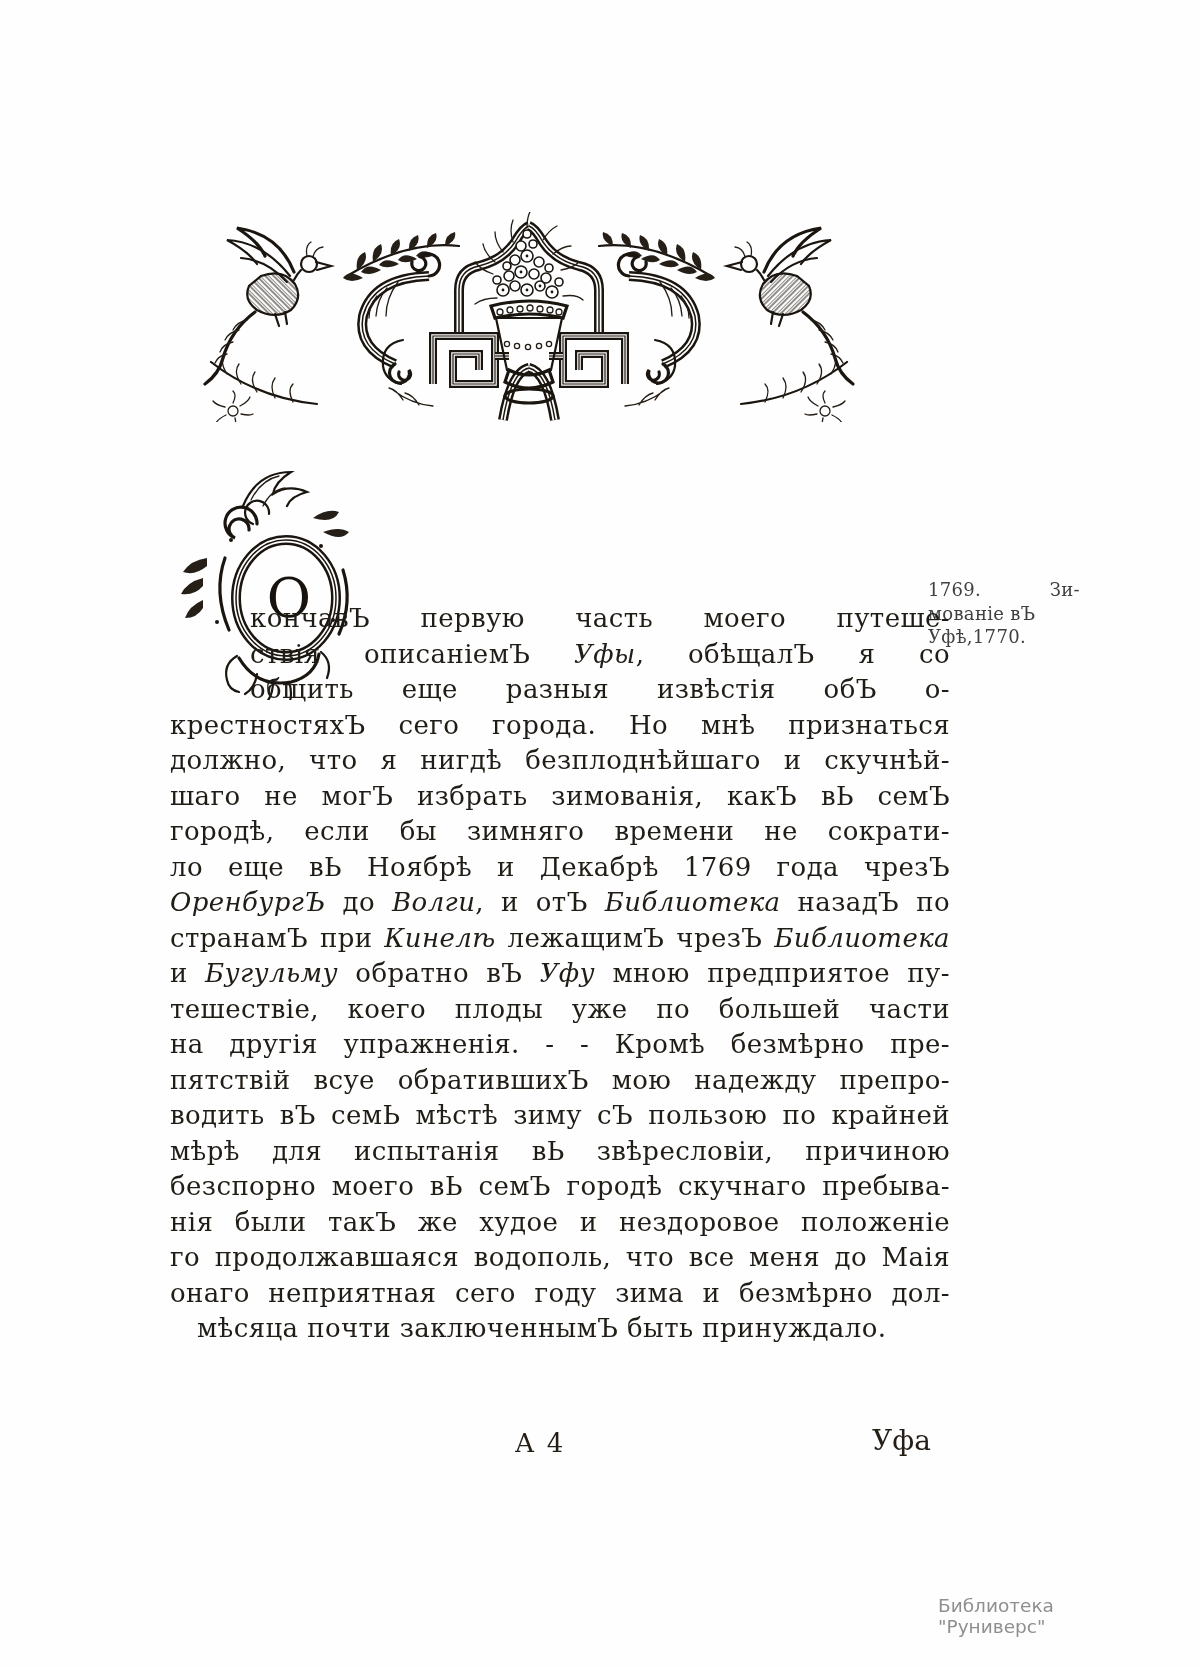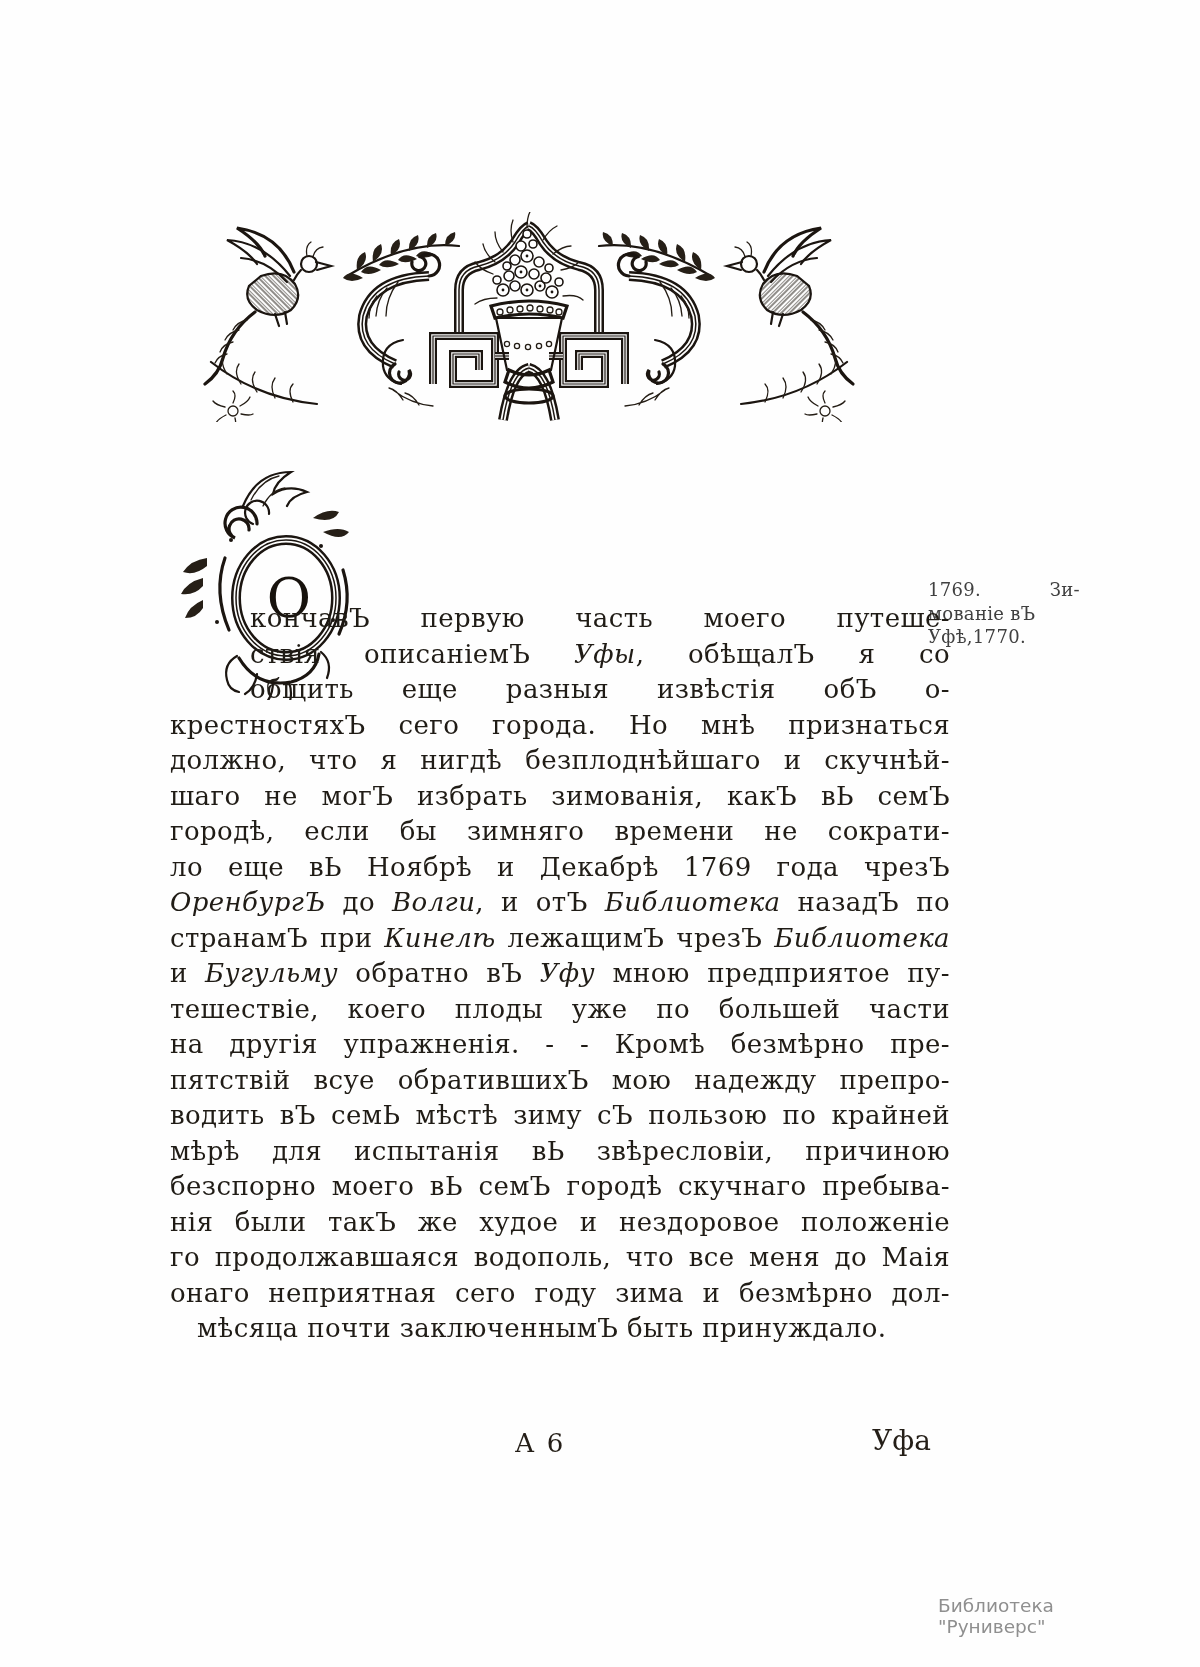--- a/index.html
+++ b/index.html
@@ -217,18 +217,18 @@
       <div class="line"><span>пятствій всуе обратившихЪ мою надежду препро-</span></div>
       <div class="line"><span>водить вЪ семЬ мѣстѣ зиму сЪ пользою по крайней</span></div>
       <div class="line"><span>мѣрѣ для испытанія вЬ звѣресловіи, причиною</span></div>
       <div class="line"><span>безспорно моего вЬ семЪ городѣ скучнаго пребыва-</span></div>
       <div class="line"><span>нія были такЪ же худое и нездоровое положеніе</span></div>
       <div class="line"><span>го продолжавшаяся водополь, что все меня до Маія</span></div>
       <div class="line"><span>онаго неприятная сего году зима и безмѣрно дол-</span></div>
       <div class="line nojust"><span>мѣсяца почти заключеннымЪ быть принуждало.</span></div>
     </div>
 
-  <div class="footer-signature">А 6</div>
+  <div class="footer-signature">А 4</div>
   <div class="footer-catchword">Уфа</div>
 
   <div class="watermark">Библиотека "Руниверс"</div>
 
 </div>
 
 </body></html>

